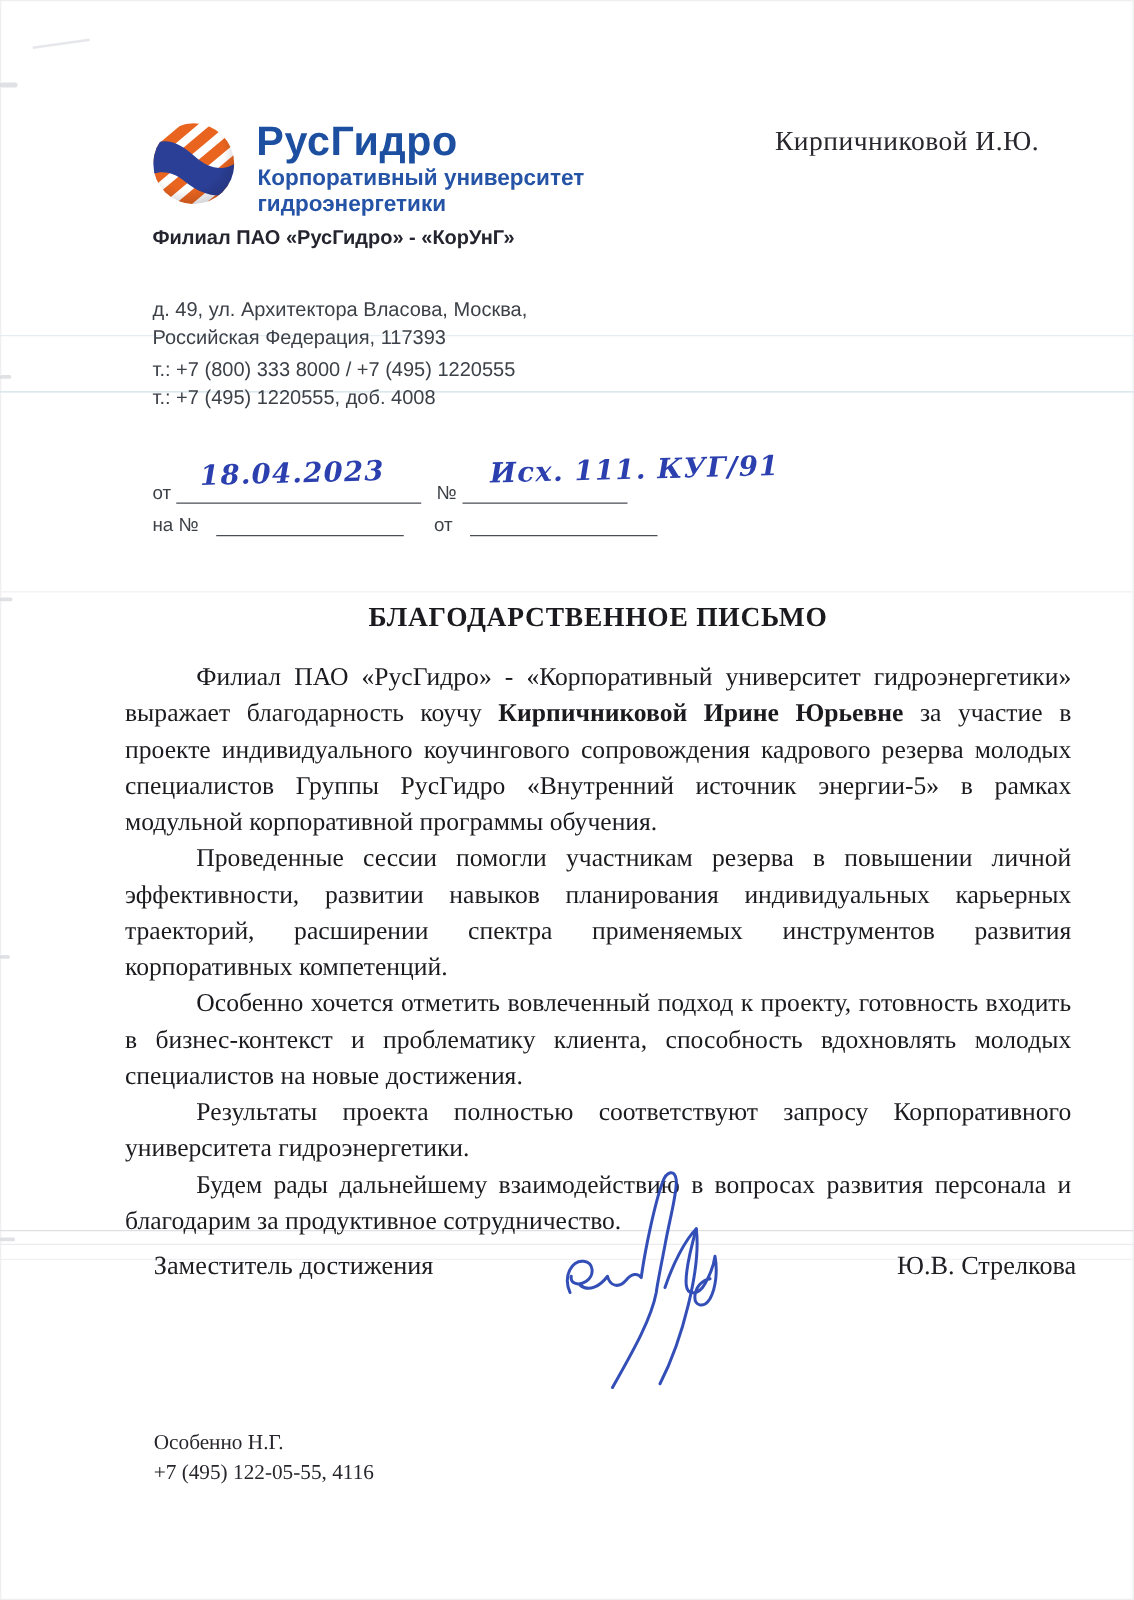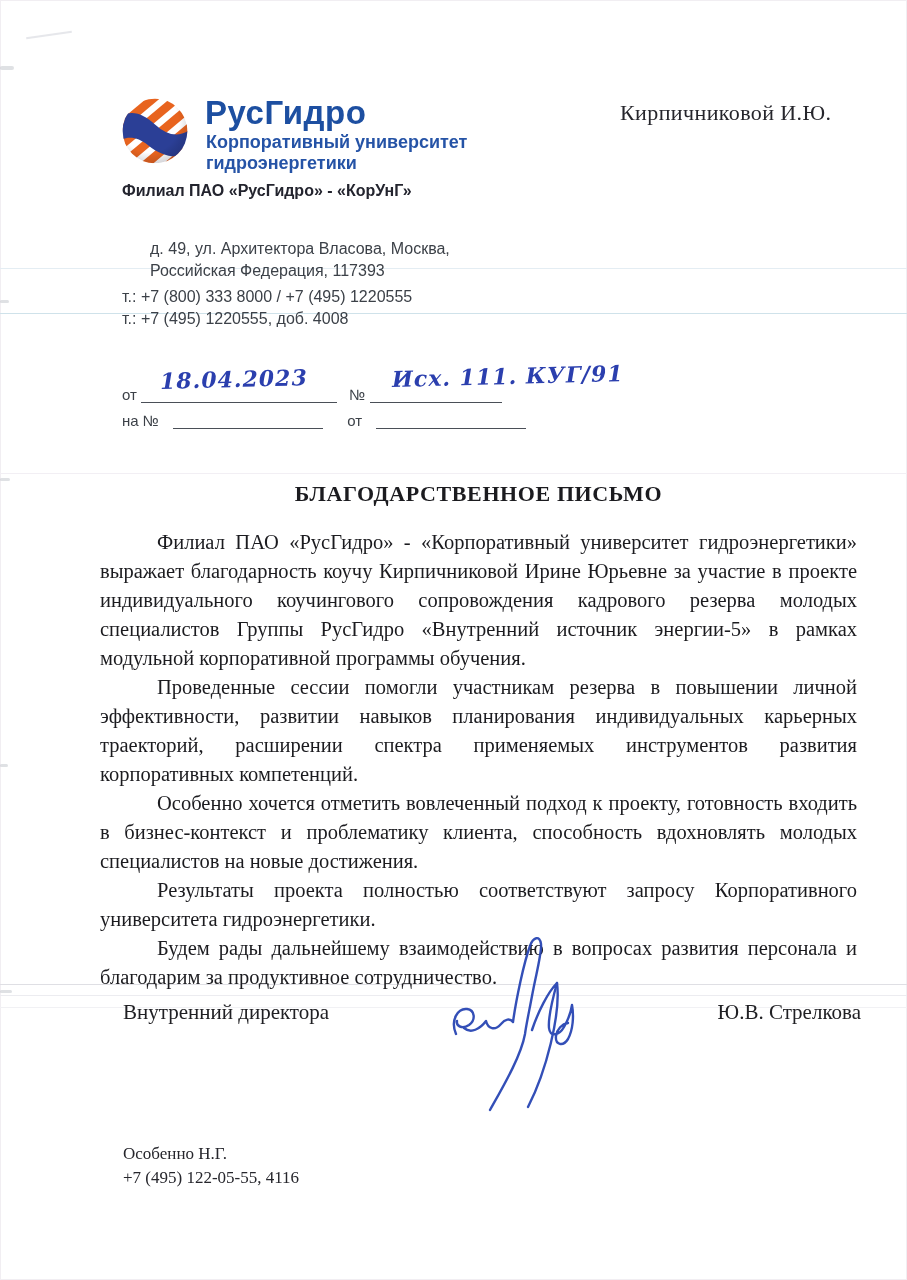--- a/index.html
+++ b/index.html
@@ -39,21 +39,21 @@
   }
   .recipient{
     position:absolute;left:620px;top:100px;
     font-size:22px;color:#26262c;letter-spacing:.4px;
   }
   .contact{
     position:absolute;left:122px;
     font-family:"Liberation Sans", sans-serif;
     color:#3c4148;font-size:16px;line-height:22px;
   }
-  .addr{top:238px;margin-left:28px;}
+  .addr{top:238px;}
   .phones{top:286px;}
   .webmail{top:334px;}
 
   
   .refrow{
     position:absolute;left:122px;
     font-family:"Liberation Sans", sans-serif;
     font-size:15px;color:#3c4148;
   }
   .refrow .lbl{display:inline-block;vertical-align:bottom;}
@@ -78,21 +78,21 @@
     text-align:center;font-weight:bold;font-size:22px;
     letter-spacing:.6px;color:#1b1b1f;
   }
   .body-text{
     position:absolute;left:100px;top:528px;width:757px;
   }
   .body-text p{
     margin:0;text-indent:57px;text-align:justify;
     font-size:20.5px;line-height:29px;color:#1b1b1f;
   }
-  .body-text .b{font-weight:normal;}
+  .body-text .b{font-weight:bold;}
 
   
   .sig-position{position:absolute;left:123px;top:1000px;font-size:21px;color:#202024;}
   .sig-name{position:absolute;right:46px;top:1000px;font-size:21px;color:#202024;}
   .sig-scribble{position:absolute;left:440px;top:922px;width:150px;height:195px;}
 
   
   .exec{
     position:absolute;left:123px;top:1142px;
     font-size:17px;line-height:24px;color:#26262c;
@@ -181,21 +181,21 @@
   <div class="title">БЛАГОДАРСТВЕННОЕ ПИСЬМО</div>
 
   <div class="body-text">
     <p><span>Филиал ПАО «РусГидро» - «Корпоративный университет гидроэнергетики» выражает благодарность коучу </span><span class="b">Кирпичниковой Ирине Юрьевне</span><span> за участие в проекте индивидуального коучингового сопровождения кадрового резерва молодых специалистов Группы РусГидро «Внутренний источник энергии-5» в рамках модульной корпоративной программы обучения.</span></p>
     <p>Проведенные сессии помогли участникам резерва в повышении личной эффективности, развитии навыков планирования индивидуальных карьерных траекторий, расширении спектра применяемых инструментов развития корпоративных компетенций.</p>
     <p>Особенно хочется отметить вовлеченный подход к проекту, готовность входить в бизнес-контекст и проблематику клиента, способность вдохновлять молодых специалистов на новые достижения.</p>
     <p>Результаты проекта полностью соответствуют запросу Корпоративного университета гидроэнергетики.</p>
     <p>Будем рады дальнейшему взаимодействию в вопросах развития персонала и благодарим за продуктивное сотрудничество.</p>
   </div>
 
-  <div class="sig-position">Внутренний директора</div>
+  <div class="sig-position">Заместитель достижения</div>
 
   <svg class="sig-scribble" viewBox="0 0 150 195">
     <g fill="none" stroke="#2946b4" stroke-width="2.4" stroke-linecap="round" stroke-linejoin="round" opacity="0.95">
       <path d="M16 112 C10 98 18 86 27 87 C35 88 36 98 29 103 C23 107 16 105 17 99"></path>
       <path d="M24 106 C31 112 40 107 46 99 C48 107 55 109 61 102 C65 97 70 96 73 100 C76 78 84 40 90 24 C93 15 100 13 101 22 C102 31 96 52 92 74 C89 90 86 104 85 112 C81 134 64 163 50 188"></path>
       <path d="M92 108 C98 90 108 70 117 61 C112 79 108 96 109 106 C110 115 119 114 124 105 C128 98 131 90 132 83 C134 94 133 108 128 117 C123 125 115 123 116 114 C117 107 122 102 128 101"></path>
       <path d="M117 61 C121 92 106 150 88 185"></path>
     </g>
   </svg>
 

